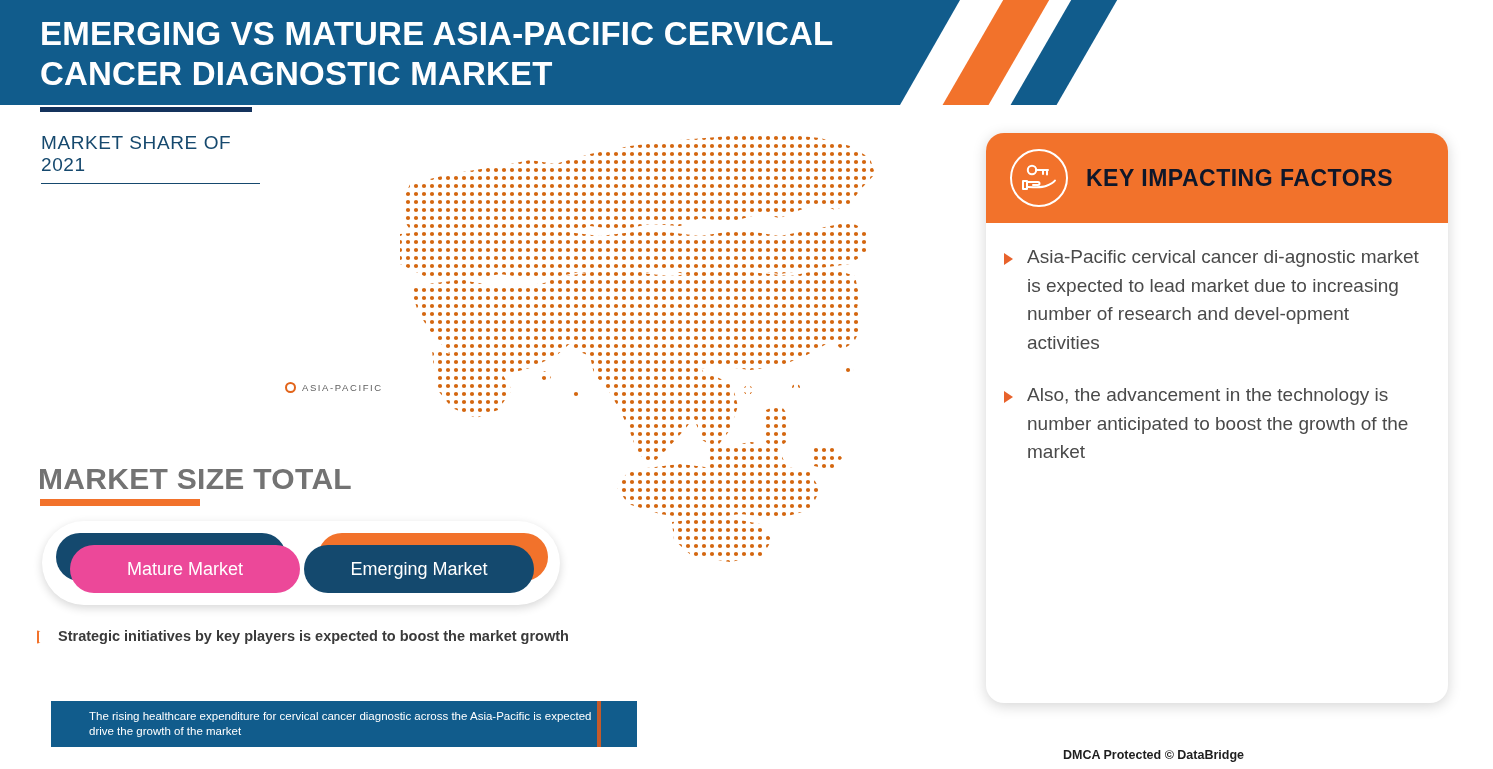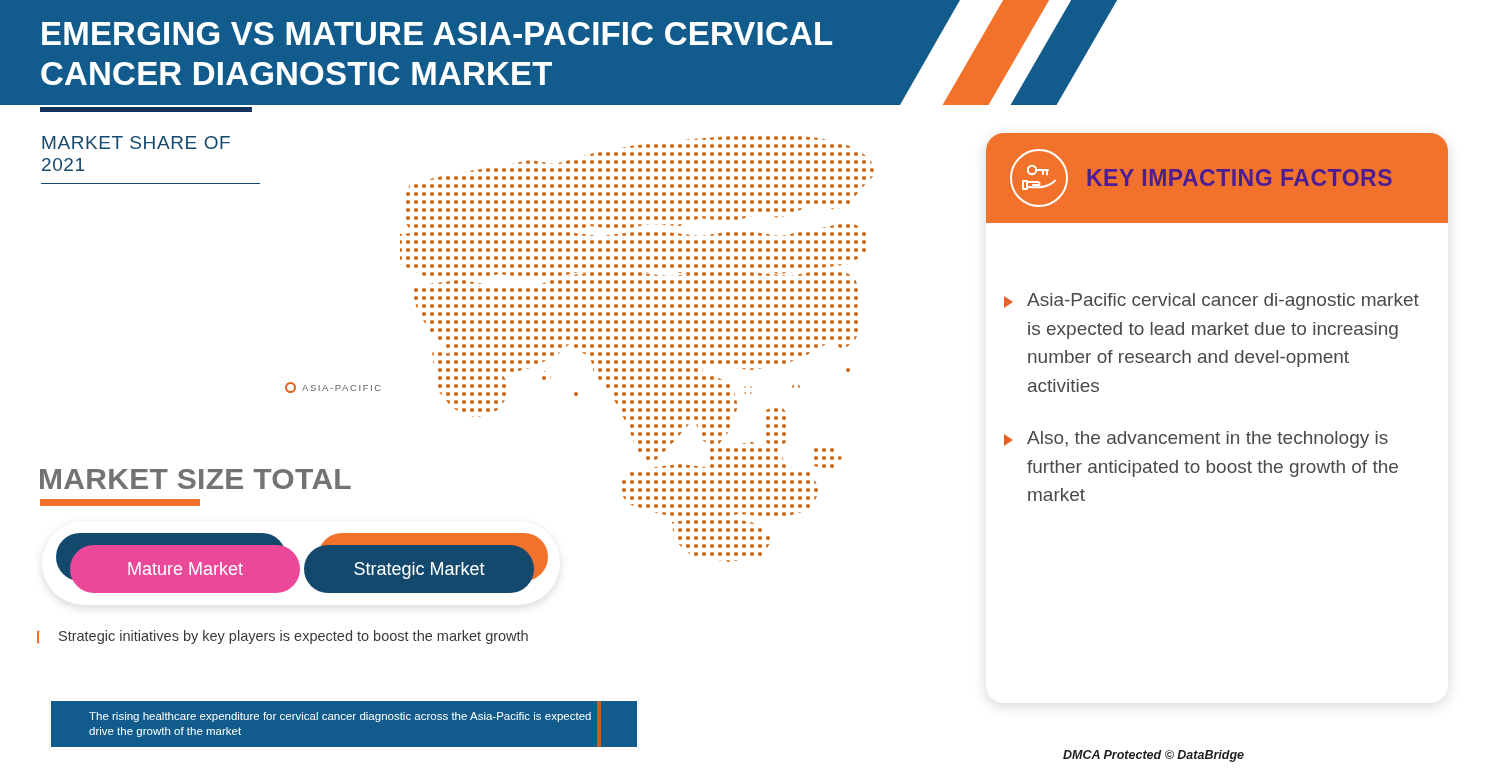--- a/index.html
+++ b/index.html
@@ -88,21 +88,21 @@
   .pill-main{
     position:absolute;width:230px;height:48px;border-radius:24px;
     display:flex;align-items:center;justify-content:center;
     color:#ffffff;font-size:18px;
   }
   .pill-grp.a .pill-main{left:14px;top:24px;background:#ec4899;}
   .pill-grp.b .pill-main{left:0px;top:24px;background:#14496E;}
   
   .left-bullet{
     position:absolute;left:37px;top:626px;width:570px;
-    display:flex;gap:9px;
+    display:flex;gap:9px;font-weight:bold;
   }
   .tri-hollow{
     position:relative;flex:0 0 auto;margin-top:4px;
     width:12px;height:14px;
   }
   .tri-hollow::before{
     content:"";position:absolute;inset:0;
     border-left:2px solid #F2722B;
     border-top:2px solid #F2722B;
     border-bottom:2px solid #F2722B;
@@ -139,37 +139,37 @@
   .kf-head{
     height:90px;background:#F2722B;
     display:flex;align-items:center;gap:18px;padding-left:24px;
   }
   .kf-icon{
     width:58px;height:58px;border-radius:50%;
     border:2.5px solid #ffffff;box-sizing:border-box;
     display:flex;align-items:center;justify-content:center;flex:0 0 auto;
   }
   .kf-title{
-    color:#4c1d95;font-size:23px;font-weight:bold;letter-spacing:.5px;
-  }
-  .kf-list{padding:20px 26px 0 18px;margin-top:43px;}
+    color:#0f172a;font-size:23px;font-weight:bold;letter-spacing:.5px;
+  }
+  .kf-list{padding:20px 26px 0 18px;}
   .kf-item{display:flex;gap:14px;margin-bottom:24px;}
   .kf-item .tri{
     width:0;height:0;margin-top:10px;flex:0 0 auto;
     border-left:9px solid #E8622B;
     border-top:6px solid transparent;
     border-bottom:6px solid transparent;
   }
   .kf-item-text{
     font-size:19px;line-height:28.5px;color:#4a4a4a;
   }
   
   .dmca{
     position:absolute;left:1063px;top:748px;
-    font-size:12.5px;font-style:italic;font-weight:bold;color:#1f1f1f;text-align:center;
+    font-size:12.5px;font-weight:bold;color:#1f1f1f;text-align:center;
   }
 </style>
 </head>
 <body>
 
 <div class="header">
   <div class="hdr-block"></div>
   <div class="hdr-stripe orange"></div>
   <div class="hdr-stripe blue"></div>
   <div class="hdr-title">EMERGING VS MATURE ASIA-PACIFIC CERVICAL CANCER DIAGNOSTIC MARKET</div>
@@ -248,21 +248,21 @@
 <div class="mst-title">MARKET SIZE TOTAL</div>
 <div class="mst-underline"></div>
 
 <div class="pill-card">
   <div class="pill-grp a">
     <div class="pill-shadow"></div>
     <div class="pill-main">Mature Market</div>
   </div>
   <div class="pill-grp b">
     <div class="pill-shadow"></div>
-    <div class="pill-main">Strategic Market</div>
+    <div class="pill-main">Emerging Market</div>
   </div>
 </div>
 
 <div class="left-bullet">
   <span class="tri-hollow"></span>
   <span class="left-bullet-text">Strategic initiatives by key players is expected to boost the market growth</span>
 </div>
 
 <div class="banner">
   <div class="banner-text">The rising healthcare expenditure for cervical cancer diagnostic across the Asia-Pacific is expected to drive the growth of the market</div>
@@ -286,18 +286,18 @@
     </div>
     <div class="kf-title">KEY IMPACTING FACTORS</div>
   </div>
   <div class="kf-list">
     <div class="kf-item">
       <span class="tri"></span>
       <span class="kf-item-text">Asia-Pacific cervical cancer di-agnostic market is expected to lead market due to increasing number of research and devel-opment activities</span>
     </div>
     <div class="kf-item">
       <span class="tri"></span>
-      <span class="kf-item-text">Also, the advancement in the technology is further anticipated to boost the growth of the market</span>
+      <span class="kf-item-text">Also, the advancement in the technology is number anticipated to boost the growth of the market</span>
     </div>
   </div>
 </div>
 
 <div class="dmca">DMCA Protected © DataBridge</div>
 
 </body></html>

